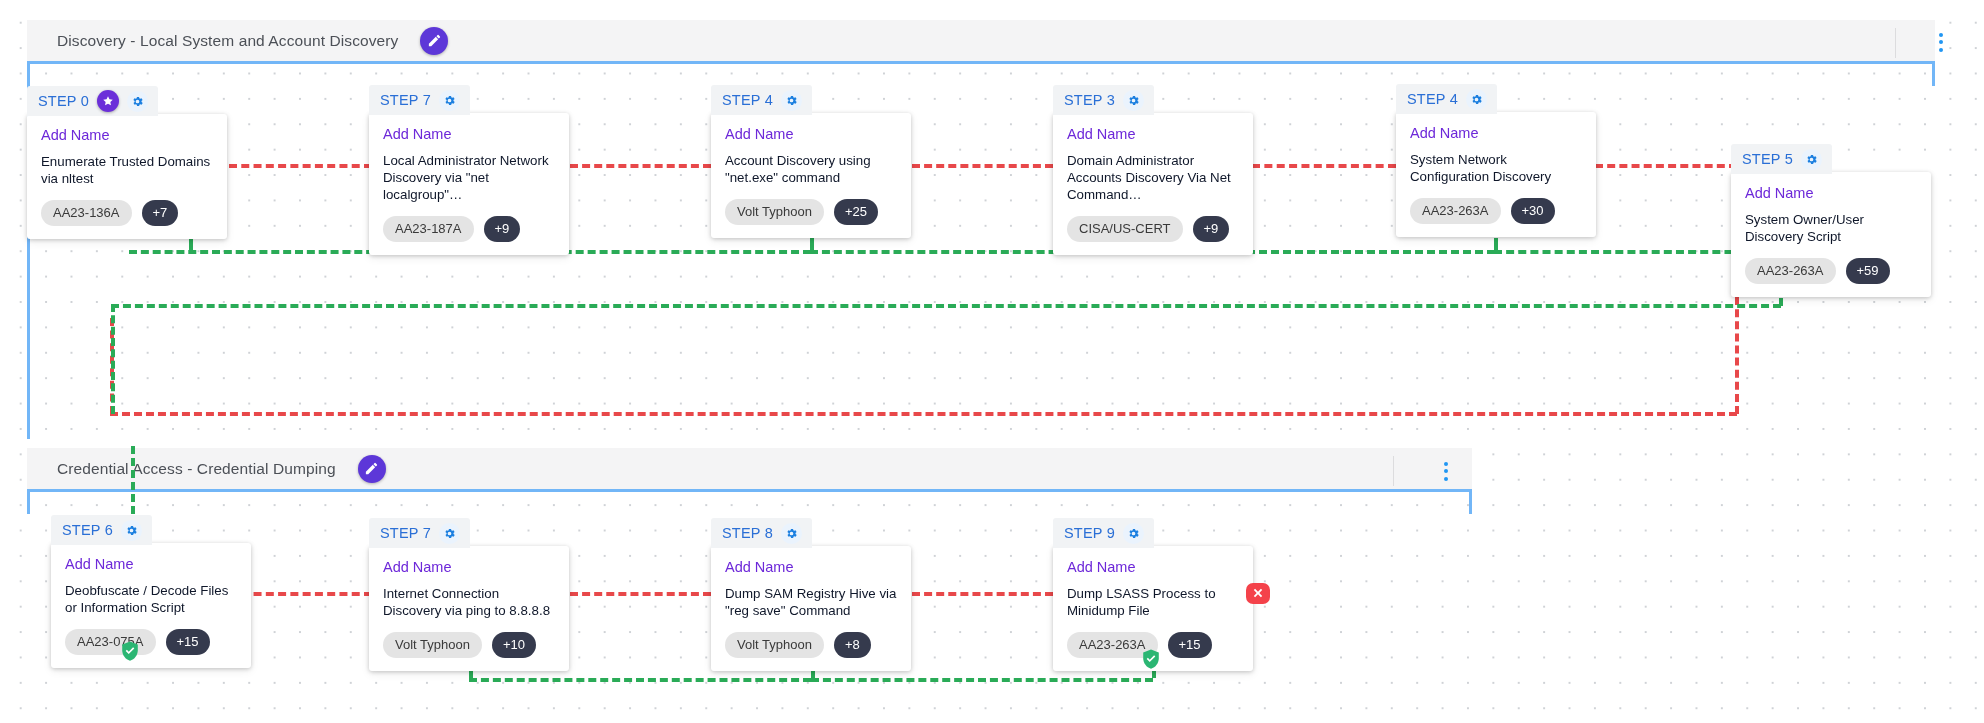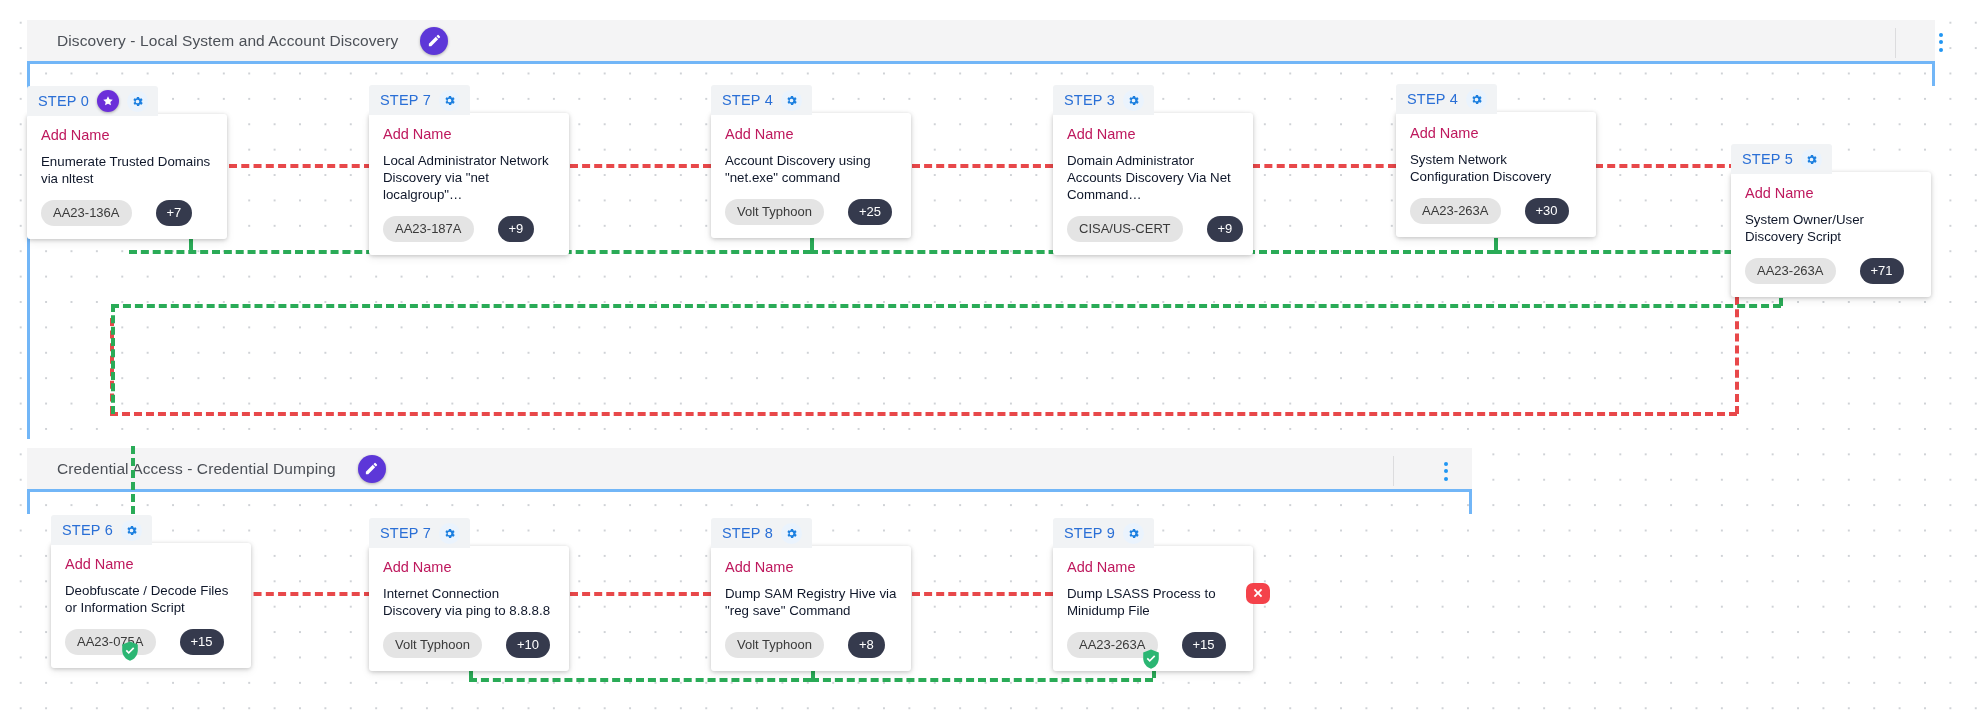--- a/index.html
+++ b/index.html
@@ -121,34 +121,34 @@
     position: relative;
     background: #ffffff;
     border-radius: 3px;
     box-shadow: 0 1px 4px rgba(0,0,0,.20), 0 3px 10px rgba(0,0,0,.07);
     padding: 13px 14px 13px 14px;
     margin-top: -2px;
     z-index: 2;
   }
   .add-name {
     font-size: 14.5px;
-    color: #be185d;
+    color: #6d28d9;
     margin-bottom: 10px;
   }
   .tech-name {
     font-size: 13.3px;
     line-height: 1.28;
     color: #0f172a;
     margin-bottom: 13px;
     cursor: pointer;
   }
   .pill-row {
     display: flex;
     align-items: center;
-    gap: 24px;
+    gap: 10px;
   }
   .pill {
     background: #e4e4e4;
     color: #3a3a3a;
     font-size: 13px;
     border-radius: 13px;
     padding: 5px 12px 6px;
     white-space: nowrap;
   }
   .count {
@@ -342,21 +342,21 @@
         <svg width="13" height="13" viewBox="0 0 24 24">
             <path fill="#1b7fe0" d="M19.4 13a7.6 7.6 0 0 0 0-2l2-1.6-2-3.4-2.4 1a7.4 7.4 0 0 0-1.7-1l-.4-2.5h-4l-.4 2.5c-.6.2-1.2.6-1.7 1l-2.4-1-2 3.4L6.6 11a7.6 7.6 0 0 0 0 2l-2 1.6 2 3.4 2.4-1c.5.4 1.1.8 1.7 1l.4 2.5h4l.4-2.5c.6-.2 1.2-.6 1.7-1l2.4 1 2-3.4-2-1.6zM12 15.4A3.4 3.4 0 1 1 15.4 12 3.4 3.4 0 0 1 12 15.4z"></path>
           </svg>
       </span>
     </div>
     <div class="node-card">
       <div class="add-name">Add Name</div>
       <div class="tech-name">System Owner/User Discovery Script</div>
       <div class="pill-row">
         <span class="pill">AA23-263A</span>
-        <span class="count">+71</span>
+        <span class="count">+59</span>
       </div>
     </div>
   </div>
 
   <div class="lane-header" style="left:27px; top:448px; width:1445px; height:44px;">
     <span class="lane-title">Credential Access - Credential Dumping</span>
     <div class="pencil-btn">
       <svg width="15" height="15" viewBox="0 0 24 24">
         <path fill="#ffffff" d="M3 17.25V21h3.75L17.81 9.94l-3.75-3.75L3 17.25zM20.71 7.04a1 1 0 0 0 0-1.41l-2.34-2.34a1 1 0 0 0-1.41 0l-1.83 1.83 3.75 3.75 1.83-1.83z"></path>
       </svg>

